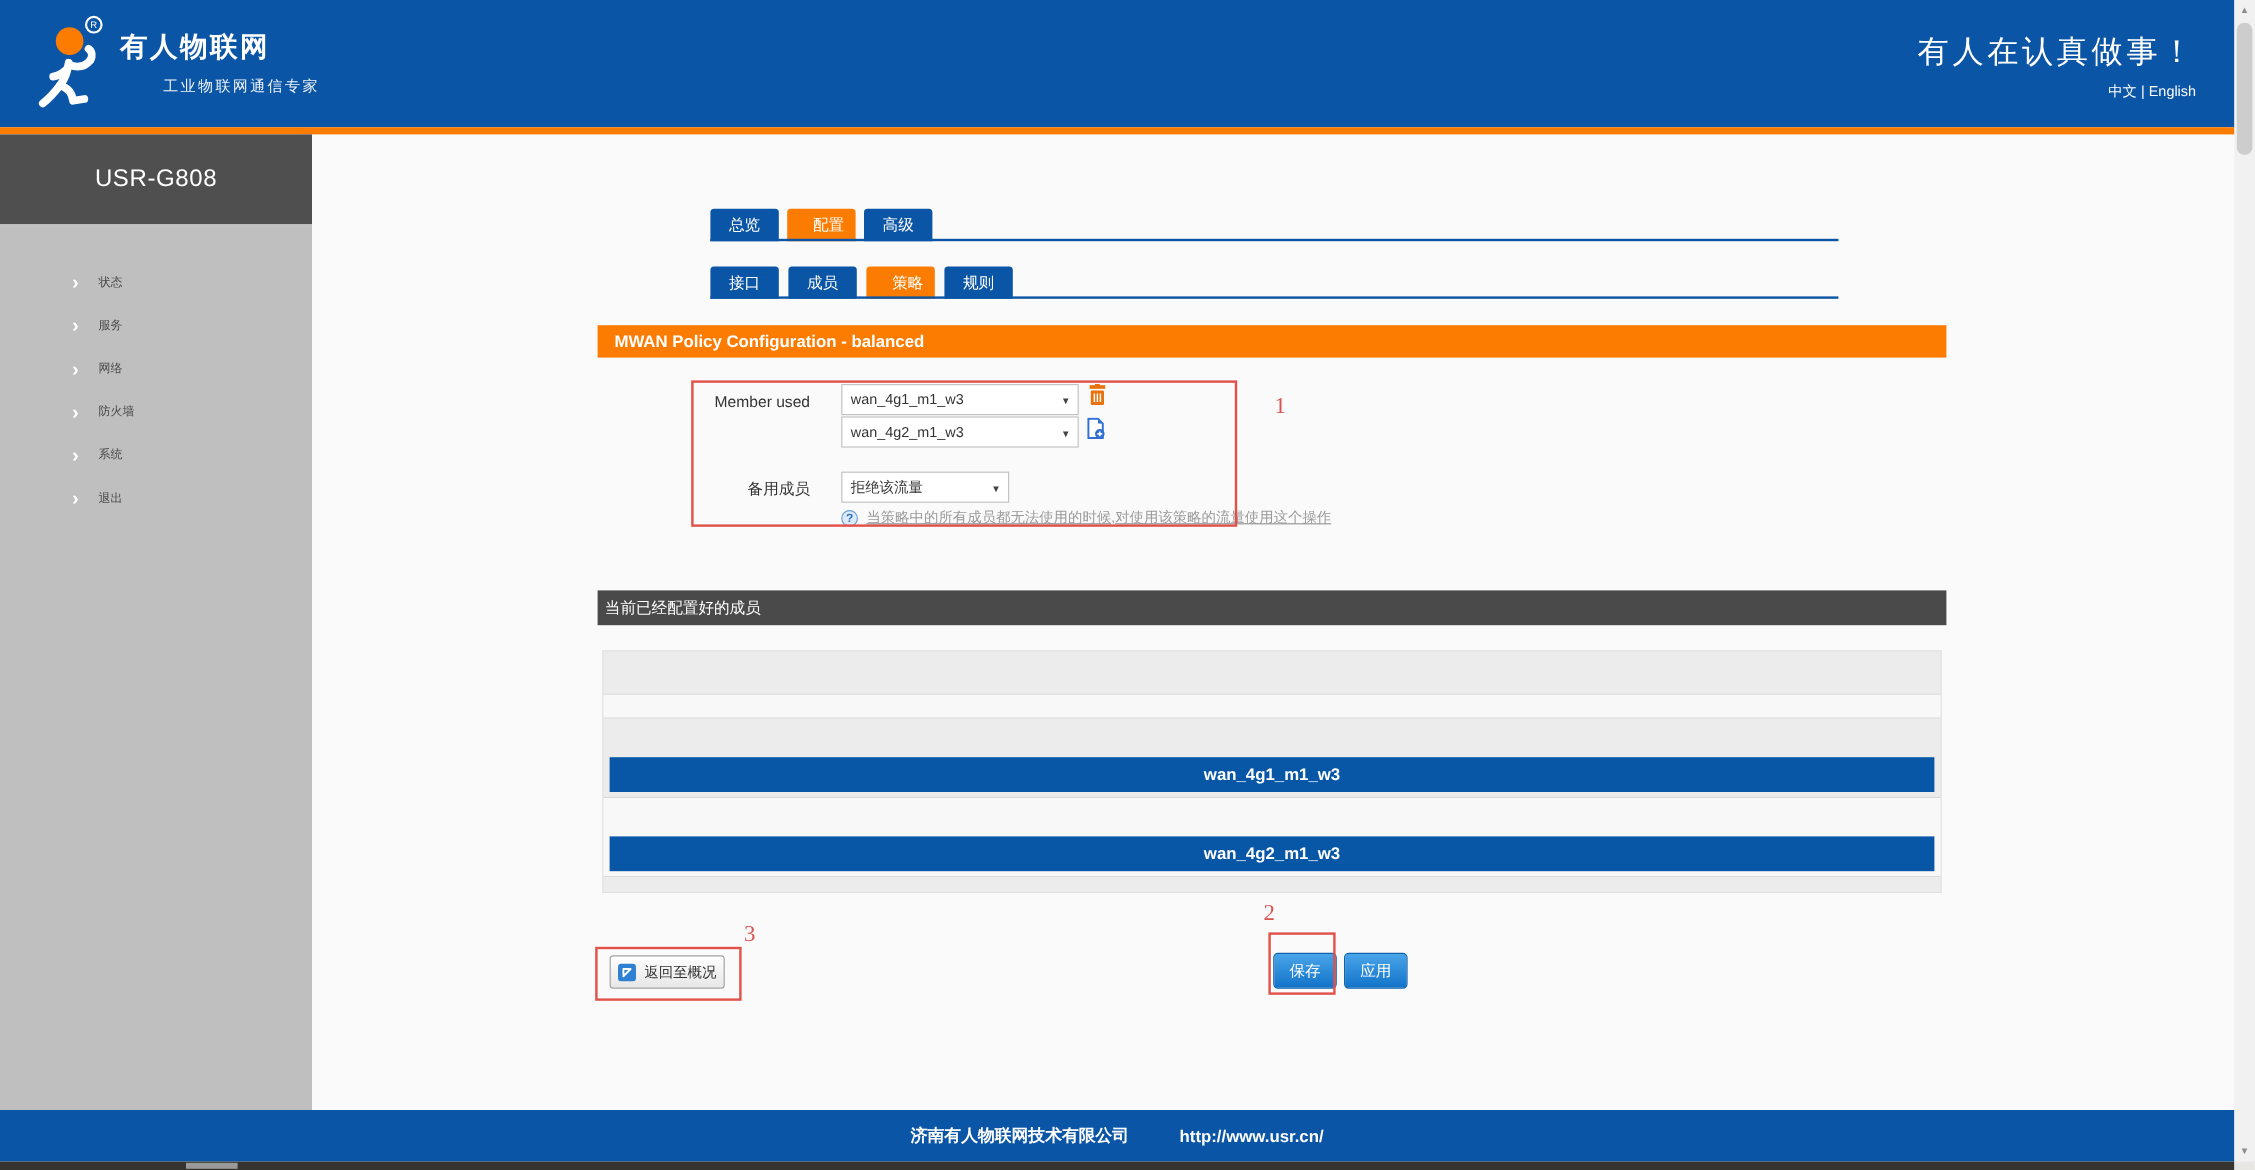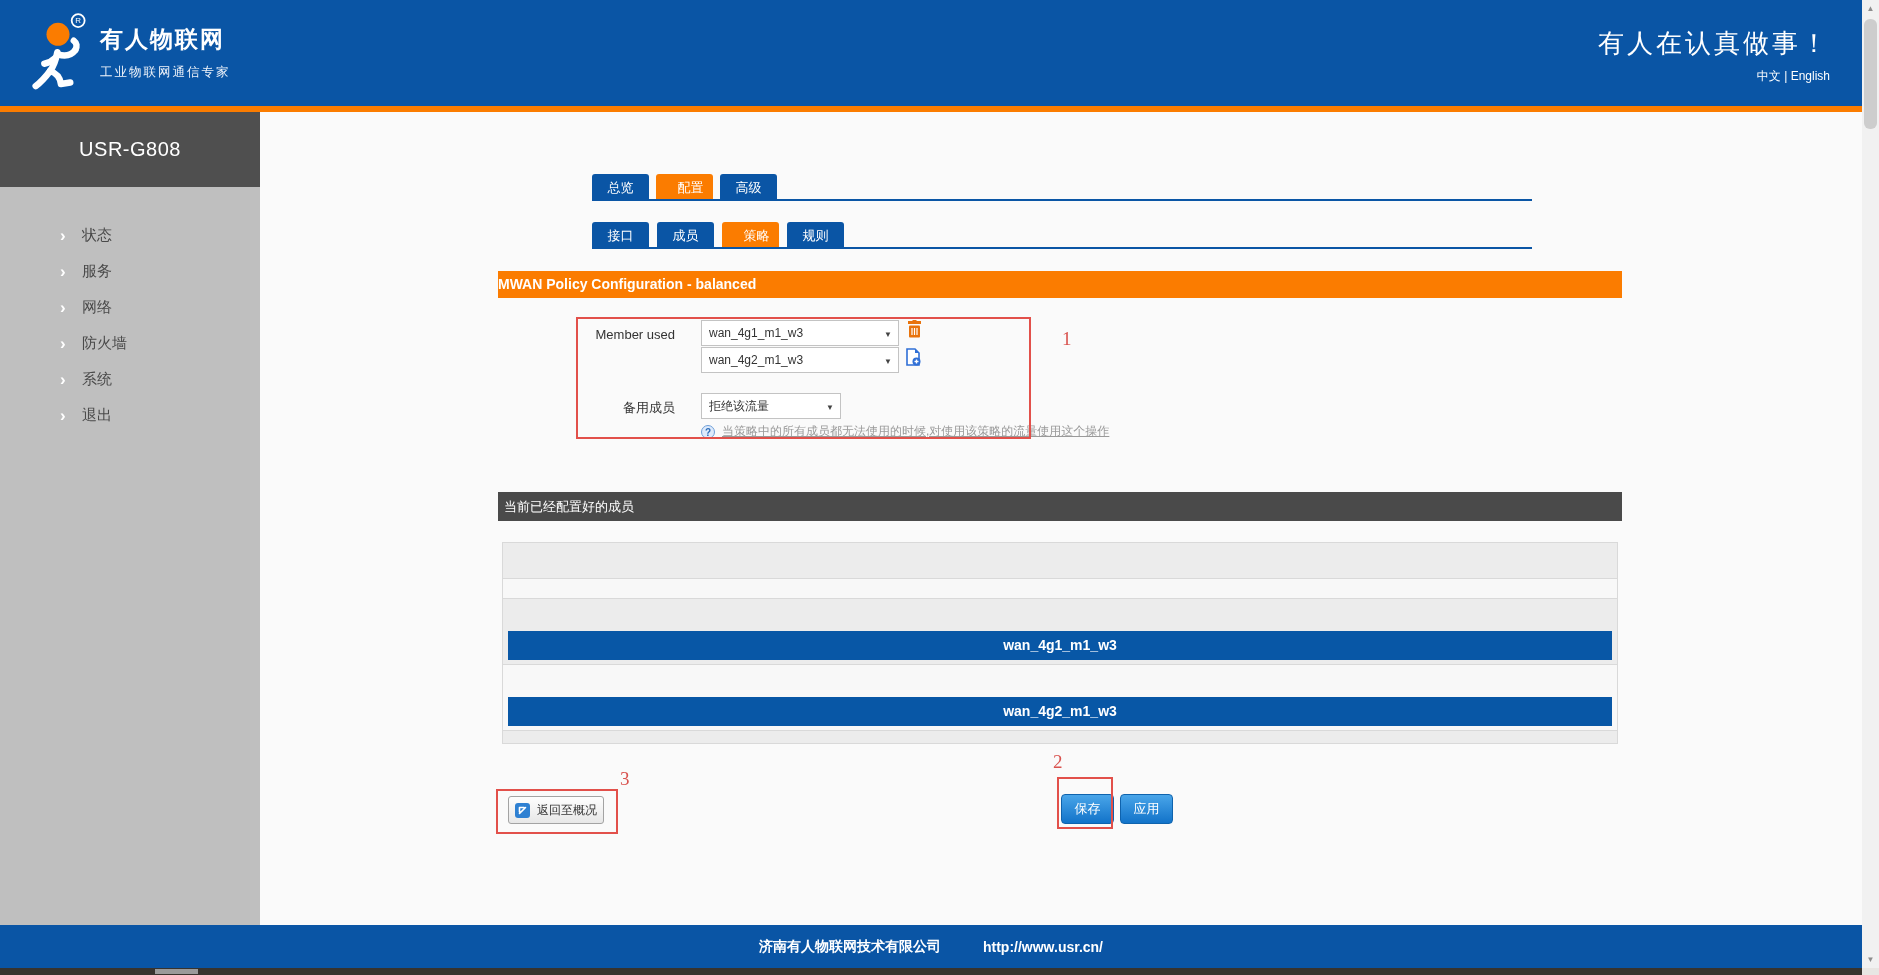--- a/index.html
+++ b/index.html
@@ -5,43 +5,43 @@
   * { margin:0; padding:0; box-sizing:border-box; }
   html,body { background:#dcdcdc; }
   body { font-family:"Liberation Sans","DejaVu Sans",sans-serif; }
   #screen { position:relative; width:1879px; height:975px; background:#fafafa; overflow:hidden; }
 
   
   .header { position:absolute; left:0; top:0; width:1862px; height:106px; background:#0a55a5; }
   .logo { position:absolute; left:22px; top:10px; }
   .brand { position:absolute; left:100px; top:24px; color:#fff; }
   .brand-title { font-size:23px; font-weight:bold; letter-spacing:2px; }
-  .brand-sub { margin-top:9px; font-size:12.5px; letter-spacing:2px; color:#eef3fa; }
+  .brand-sub { margin-top:9px; font-size:12.5px; letter-spacing:2px; color:#eef3fa;margin-left:36px; }
   .slogan { position:absolute; right:32px; top:26px; color:#fff; font-size:26px; font-weight:500; letter-spacing:3px; }
   .lang { position:absolute; right:32px; top:68px; color:#fff; font-size:12px; }
   .lang span { cursor:pointer; }
   .orange-stripe { position:absolute; left:0; top:106px; width:1862px; height:6px; background:#fb7c00; }
 
   
   .side-head { position:absolute; left:0; top:112px; width:260px; height:75px; background:#4f4f4f;
                color:#fff; font-size:20px; letter-spacing:0.5px; display:flex; align-items:center; justify-content:center; }
   .sidebar { position:absolute; left:0; top:187px; width:260px; height:738px; background:#bfbfbf; padding-top:30px; }
   .side-item { height:36px; display:flex; align-items:center; padding-left:60px; cursor:pointer; }
   .side-item .chev { color:#fff; font-size:17px; font-weight:bold; width:22px; line-height:1; }
-  .side-item .lbl { color:#4a4a4a; font-size:15px; }
+  .side-item .lbl { color:#4a4a4a; font-size:10px; }
 
   
   .tab { position:absolute; width:57px; height:27px; background:#0a55a5; color:#fff; font-size:13px; font-weight:normal;
          text-align:center; line-height:27px; border-radius:3px 3px 0 0; cursor:pointer; }
   .tab.active { background:#fb7c00;padding-left:12px; }
   .tab-line { position:absolute; left:592px; width:940px; height:2px; background:#0a55a5; }
 
   
   .banner-orange { position:absolute; left:498px; top:271px; width:1124px; height:27px; background:#fb7c00;
-                   color:#fff; font-size:14px; font-weight:bold; line-height:27px; }
+                   color:#fff; font-size:14px; font-weight:bold; line-height:27px; padding-left:14px; }
   .banner-dark { position:absolute; left:498px; top:492px; width:1124px; height:29px; background:#4a4a4a;
                  color:#fff; font-size:13px; line-height:29px; padding-left:6px; }
 
   
   .flabel { position:absolute; left:498px; width:177px; text-align:right; font-size:13px; color:#333; }
   .sel { position:absolute; height:26px; background:#fff; border:1px solid #c3c3c3; font-size:12px; color:#333;
          display:flex; align-items:center; padding:0 18px 0 7px; cursor:pointer; }
   .sel .caret { position:absolute; right:6px; top:9px; font-size:8px; color:#444; }
   .icon-btn { position:absolute; width:17px; height:18px; cursor:pointer; }
   .help-row { position:absolute; left:701px; top:423px; display:flex; align-items:center; }

